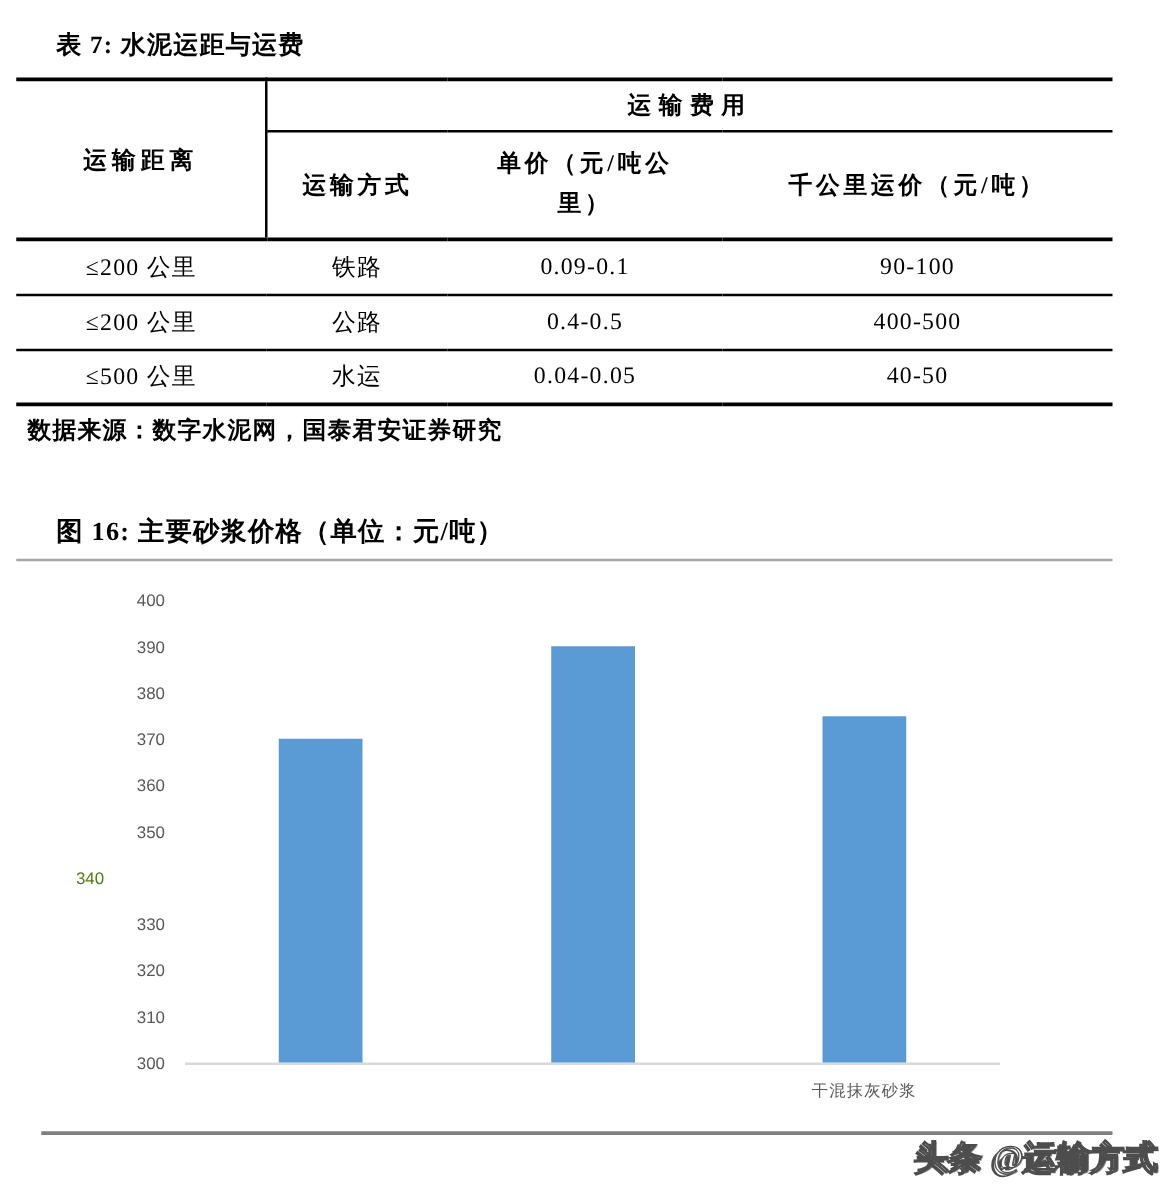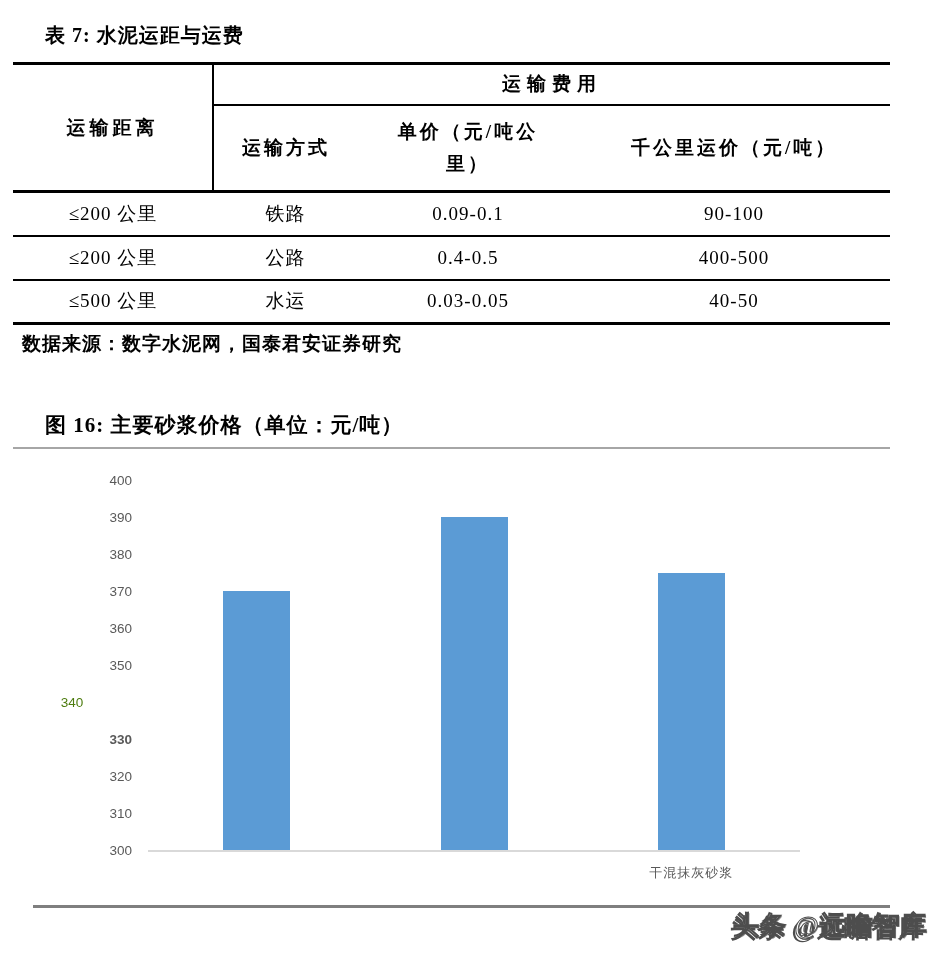--- a/index.html
+++ b/index.html
@@ -91,47 +91,47 @@
     </tr>
     <tr class="datarow mid">
       <td>≤200 公里</td>
       <td>公路</td>
       <td>0.4-0.5</td>
       <td>400-500</td>
     </tr>
     <tr class="datarow">
       <td>≤500 公里</td>
       <td>水运</td>
-      <td>0.03-0.05</td>
+      <td>0.04-0.05</td>
       <td>40-50</td>
     </tr>
   </tbody>
     </table>
 
   <div class="tbl-source">数据来源：数字水泥网，国泰君安证券研究</div>
 
   <div class="fig-title">图 16:  主要砂浆价格（单位：元/吨）</div>
   <div class="fig-rule"></div>
 
   <div class="chart">
     <div class="plot" style="border-bottom-color: rgb(217, 217, 217);">
         <div class="bar" style="left: 75.1667px; height: 259px; background: rgb(91, 155, 213);"></div>
         <div class="bar" style="left: 292.5px; height: 333px; background: rgb(91, 155, 213);"></div>
         <div class="bar" style="left: 509.833px; height: 277.5px; background: rgb(91, 155, 213);"></div>
       </div>
   <div class="ytick" style="color: rgb(89, 89, 89); top: 383px;">300</div>
       <div class="ytick" style="color: rgb(89, 89, 89); top: 346px;">310</div>
       <div class="ytick" style="color: rgb(89, 89, 89); top: 309px;">320</div>
-      <div class="ytick" style="color: rgb(89, 89, 89); top: 272px; font-weight: bold;">330</div>
+      <div class="ytick" style="color: rgb(89, 89, 89); top: 272px;">330</div>
       <div class="ytick" style="color: #4d7c0f; top: 235px; text-align: center;">340</div>
       <div class="ytick" style="color: rgb(89, 89, 89); top: 198px;">350</div>
       <div class="ytick" style="color: rgb(89, 89, 89); top: 161px;">360</div>
       <div class="ytick" style="color: rgb(89, 89, 89); top: 124px;">370</div>
       <div class="ytick" style="color: rgb(89, 89, 89); top: 87px;">380</div>
       <div class="ytick" style="color: rgb(89, 89, 89); top: 50px;">390</div>
       <div class="ytick" style="color: rgb(89, 89, 89); top: 13px;">400</div>
       <div class="xcat" style="left: 570.667px; width: 217.333px; color: rgb(89, 89, 89);">干混抹灰砂浆</div>
     </div>
 
   <div class="footer-rule"></div>
-  <div class="watermark">头条 @远瞻智库</div>
+  <div class="watermark">头条 @运输方式</div>
 
 </div>
 
 </body></html>

